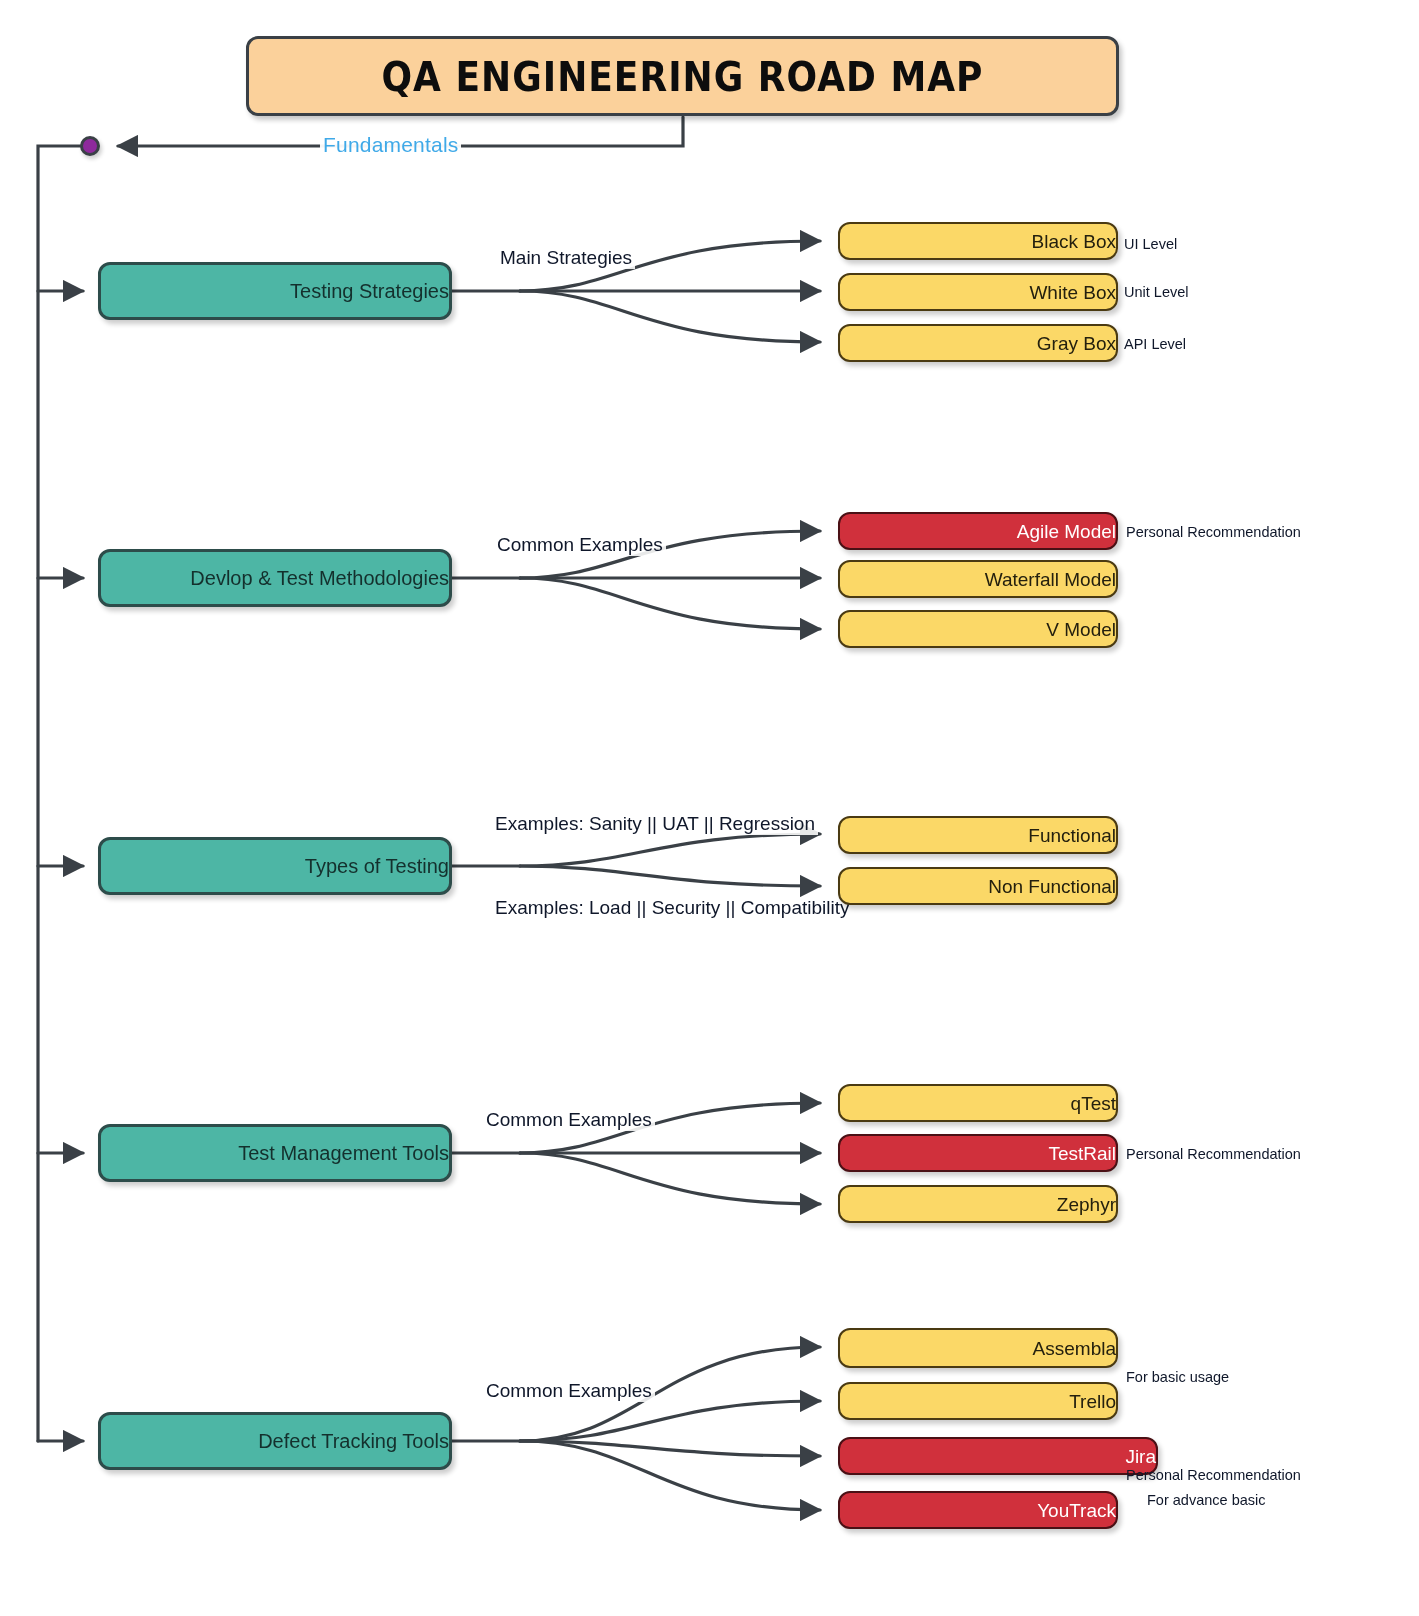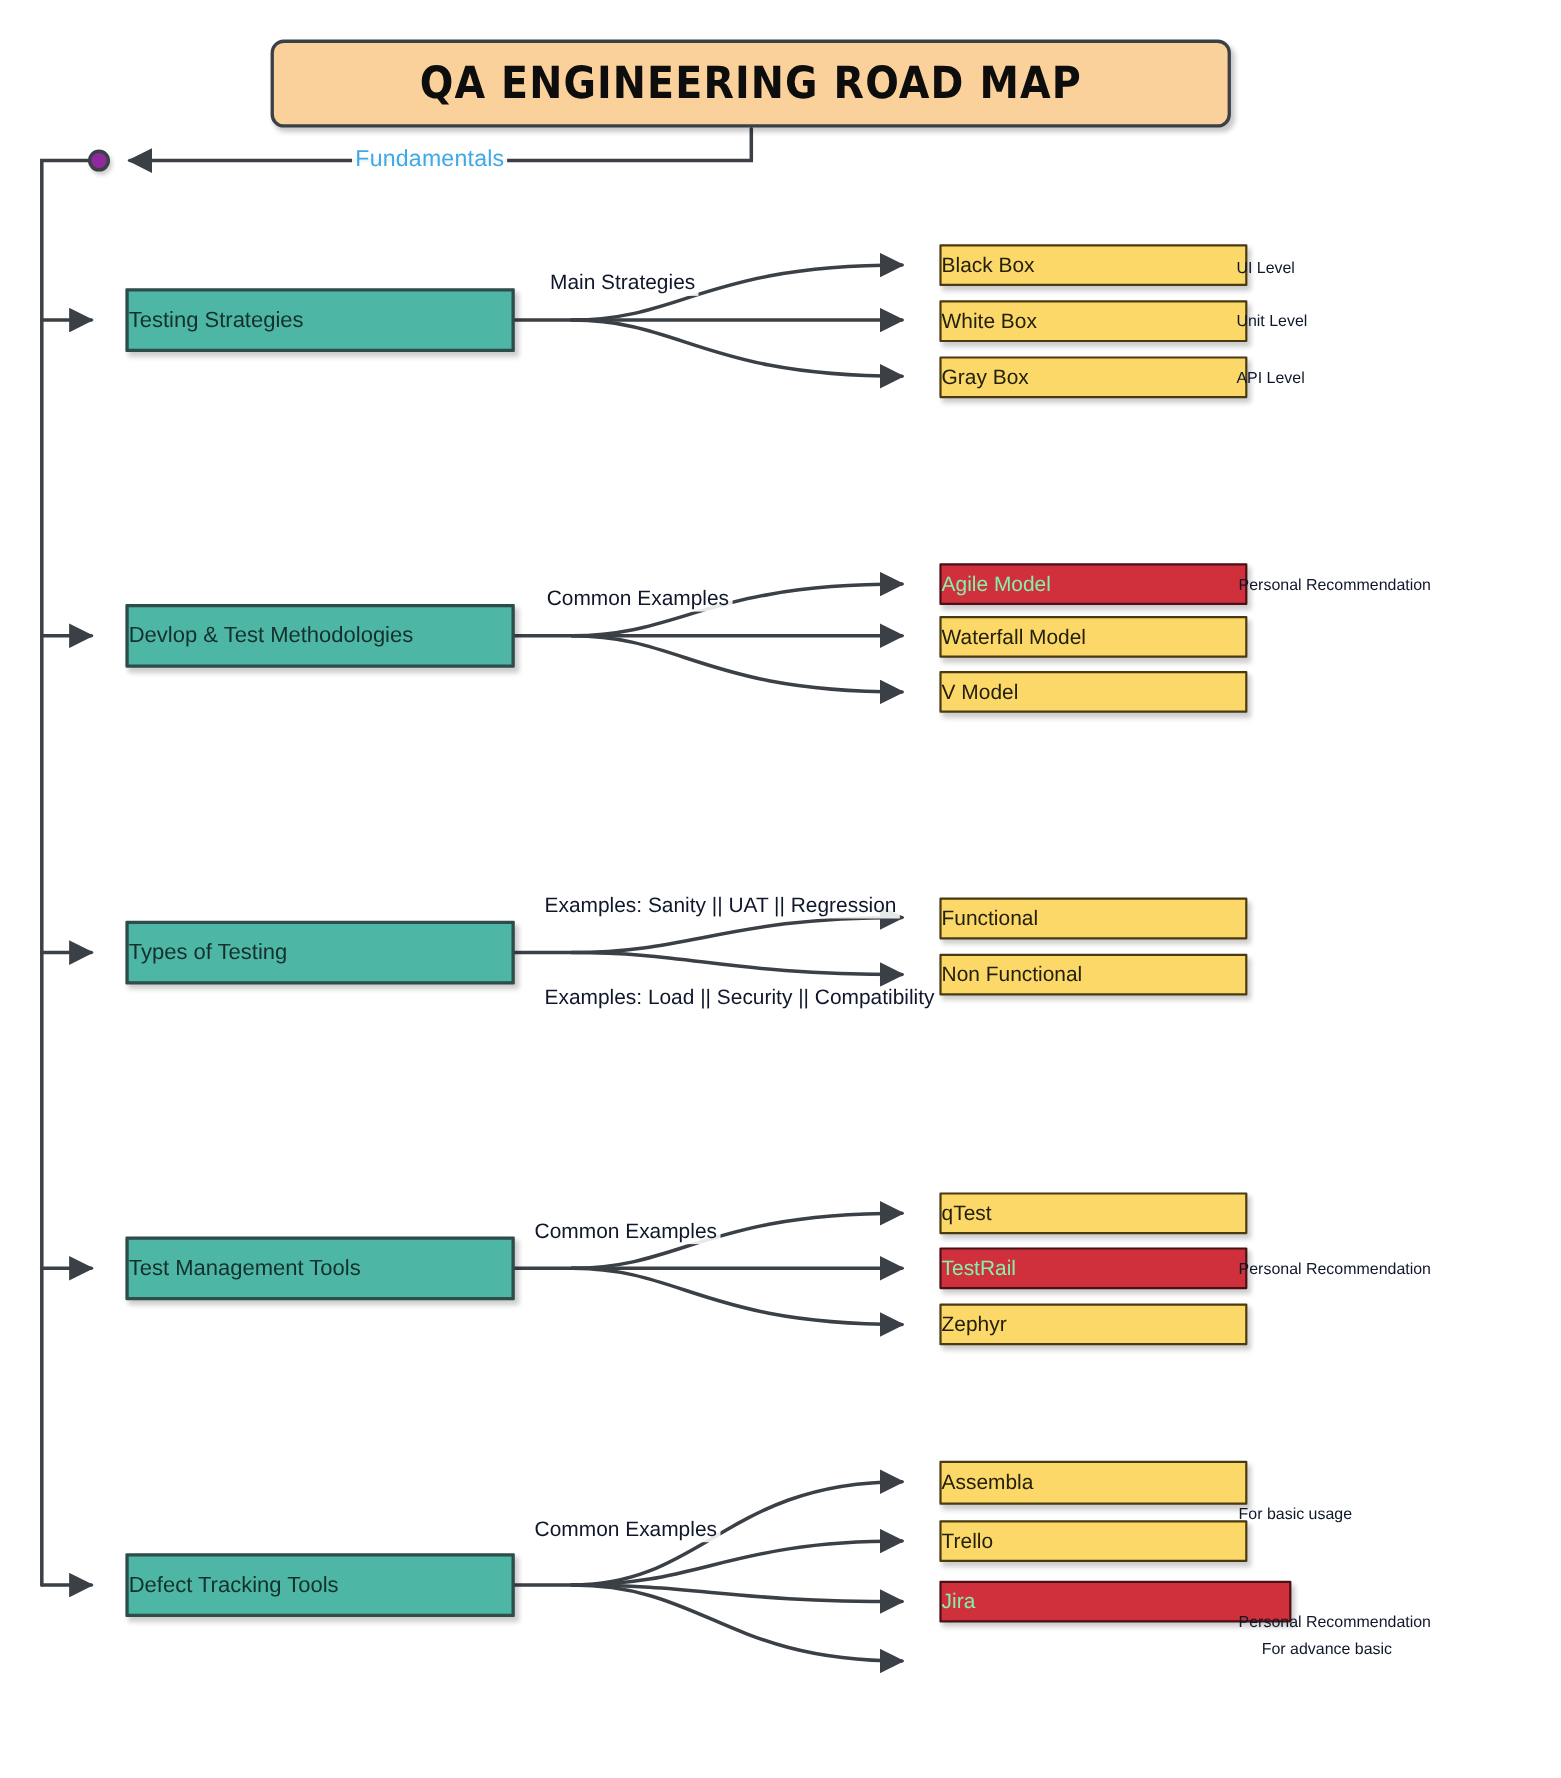--- a/index.html
+++ b/index.html
@@ -81,45 +81,44 @@
     background: rgba(255,255,255,0.95);
     letter-spacing: 0.2px;
   }
 
   
   .node {
     position: absolute;
     box-sizing: border-box;
     display: flex;
     align-items: center;
-    justify-content: flex-start;
-    border-radius: 1px;
+    justify-content: flex-end;
+    border-radius: 12px;
     box-shadow: 3px 4px 5px rgba(0,0,0,0.20);
     font-family: "Liberation Sans", sans-serif;
-    margin-left: 16px;
   }
   .node .node-label {
     font-size: 20px;
     line-height: 1;
     white-space: nowrap;
   }
   .node.main {
     background: #4db6a5;
     border: 3px solid #2d4c4a;
     color: #14302d;
   }
   .node.leaf-yellow {
     background: #fbd867;
     border: 2.5px solid #4a3a12;
     color: #24200e;
   }
   .node.leaf-red {
     background: #d0303c;
     border: 2.5px solid #4a1015;
-    color: #86efac;
+    color: #ffffff;
   }
   .node.leaf-yellow .node-label,
   .node.leaf-red .node-label {
     font-size: 19px;
   }
 
   
   .side-note {
     position: absolute;
     font-family: "Liberation Sans", sans-serif;
@@ -273,15 +272,18 @@
 
   <div class="node leaf-yellow" style="left:838px; top:1382px; width:280px; height:38px;">
     <span class="node-label">Trello</span>
   </div>
 
   <div class="node leaf-red" style="left:838px; top:1437px; width:320px; height:38px;">
     <span class="node-label">Jira</span>
   </div>
   <div class="side-note" style="left:1126px; top:1467px;">Personal Recommendation</div>
 
+  <div class="node leaf-red" style="left:838px; top:1491px; width:280px; height:38px;">
+    <span class="node-label">YouTrack</span>
+  </div>
   <div class="side-note" style="left:1147px; top:1492px;">For advance basic</div>
 
 </div>
 
 </body></html>

